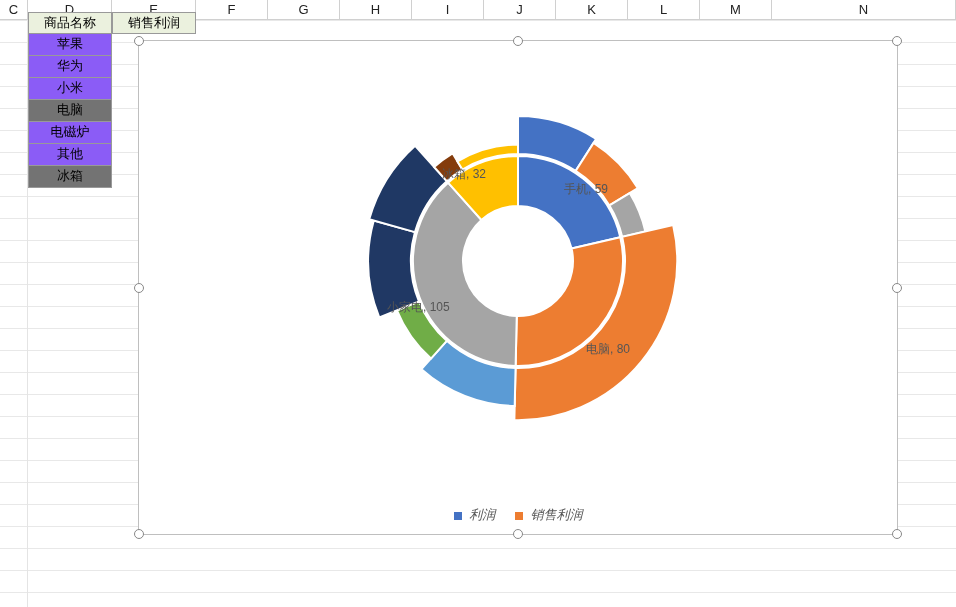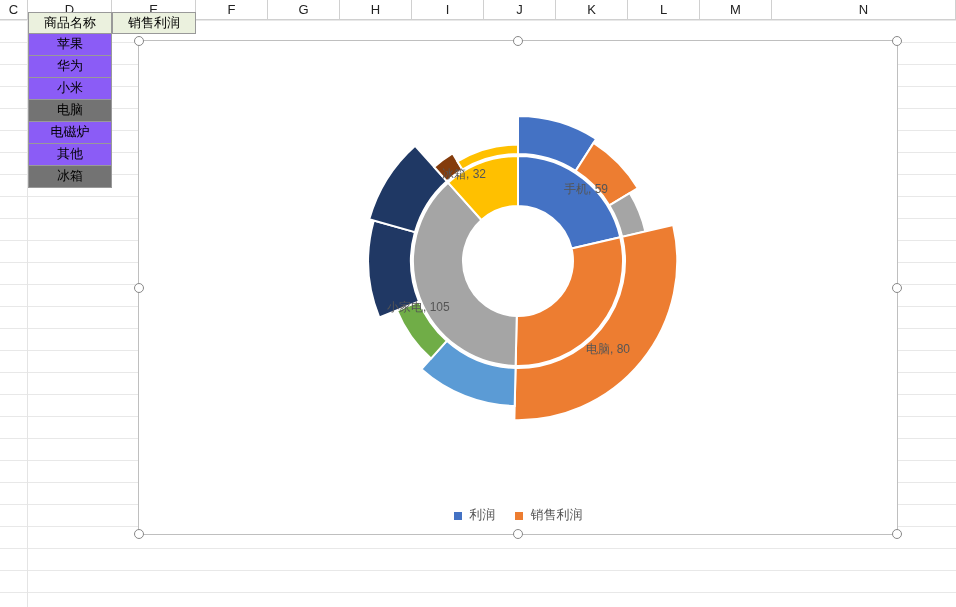--- a/index.html
+++ b/index.html
@@ -130,20 +130,21 @@
     font-size: 12px;
     white-space: nowrap;
   }
 
   .legend {
     position: absolute;
     bottom: 10px; left: 0; right: 0;
     text-align: center;
     font-size: 13px;
     color: #555;
+    font-style: italic;
   }
   .legend .item { display: inline-block; margin: 0 8px; }
   .legend .sw {
     display: inline-block; width: 8px; height: 8px;
     margin-right: 4px; vertical-align: middle;
   }
 </style>
 </head>
 <body>
 

